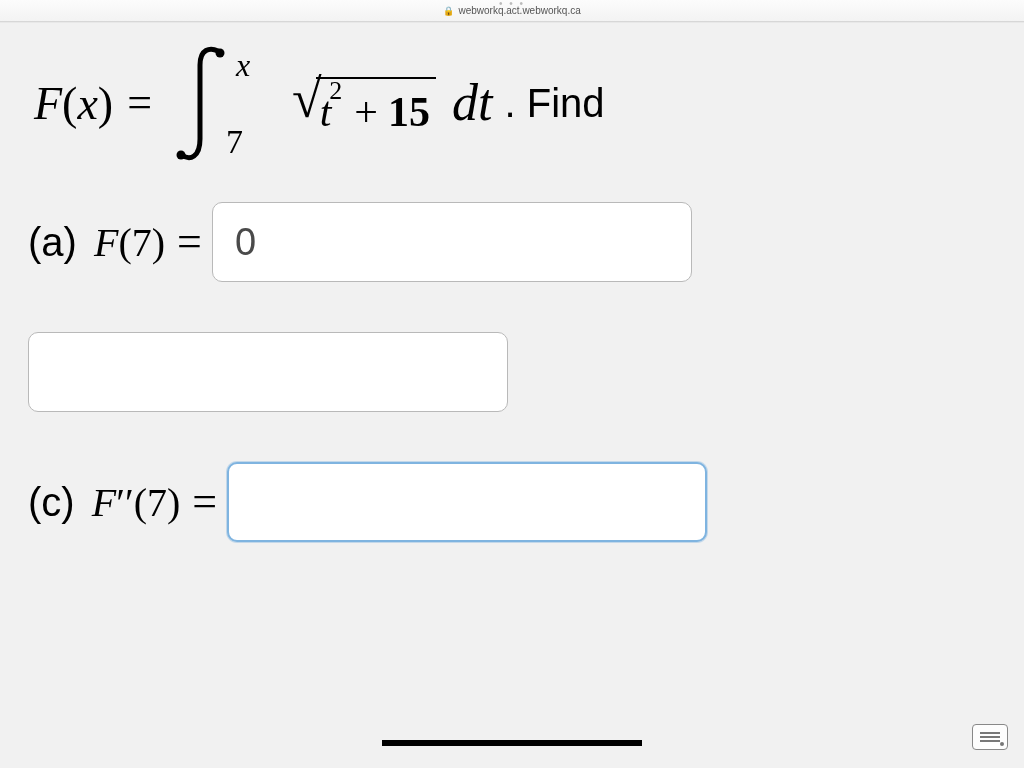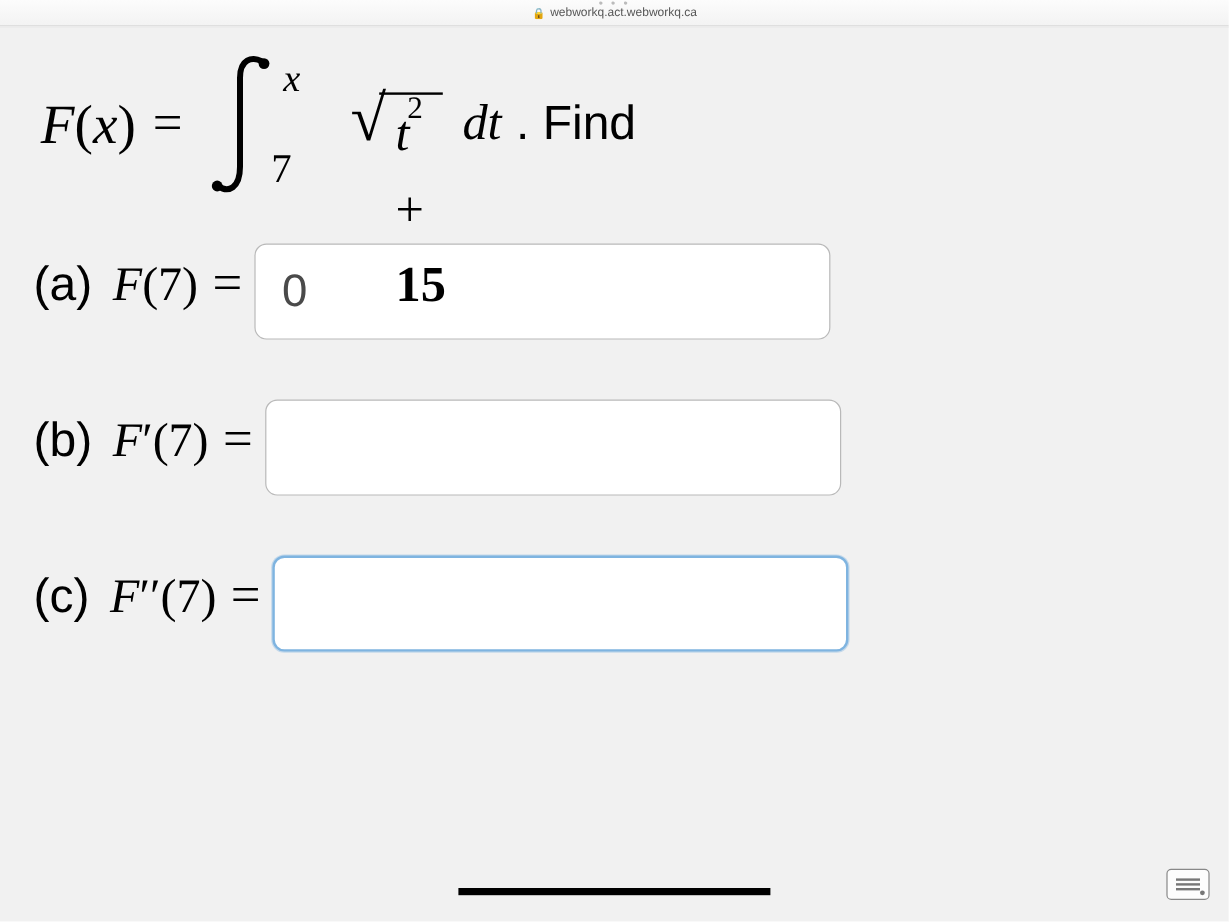--- a/index.html
+++ b/index.html
@@ -105,36 +105,35 @@
   .radicand {
     border-top: 2.5px solid #000;
     padding: 2px 6px 0 4px;
     font-size: 42px;
     font-style: italic;
     margin-left: -6px;
     margin-top: 4px;
     display: inline-flex;
     align-items: baseline;
     height: 52px;
-    flex-direction: column;
   }
   .radicand .tpow { position: relative; }
   .radicand sup { font-size: 26px; font-style: normal; position:relative; top:-12px; left:-2px;}
   .radicand .plus { font-style: normal; margin: 0 10px; }
   .radicand .num15 { font-style: normal; font-weight: bold; }
   .dt {
     font-family: "Times New Roman", serif;
     font-style: italic;
-    font-size: 42px;
+    font-size: 52px;
     margin-left: 16px;
   }
 
   .part-row {
     display: flex;
-    align-items: flex-start;
+    align-items: center;
     margin: 26px 0 52px 0;
     height: 78px;
   }
   .part-label {
     font-size: 40px;
   }
   .part-label .fn { font-family: "Times New Roman", serif; font-style: italic; margin-left:6px;}
   .part-label .prime { font-style: normal; }
   .part-label .arg { font-style: normal; font-family: "Times New Roman", serif; }
   .part-label .eqs { font-family: "Times New Roman", serif; font-style: normal; margin: 0 10px 0 12px; font-size:44px; }
@@ -228,23 +227,20 @@
     </div>
 
     <div class="part-row">
       <span class="part-label">
         <span>(a) </span><span class="fn">F</span><span class="arg">(</span><span class="arg">7</span><span class="arg">)</span><span class="eqs">=</span>
       </span>
       <input class="answer-input" value="0" style="">
     </div>
 
     <div class="part-row">
-      <span class="part-label">
-        <span>(b) </span><span class="fn"><span>F</span><span class="prime">′</span></span><span class="arg">(</span><span class="arg">7</span><span class="arg">)</span><span class="eqs">=</span>
-      </span>
       <input class="answer-input" value="" style="">
     </div>
 
     <div class="part-row" style="margin-bottom:20px;">
       <span class="part-label">
         <span>(c) </span><span class="fn"><span>F</span><span class="prime">′′</span></span><span class="arg">(</span><span class="arg">7</span><span class="arg">)</span><span class="eqs">=</span>
       </span>
       <input class="answer-input focused" value="" style="">
     </div>
   </div>

